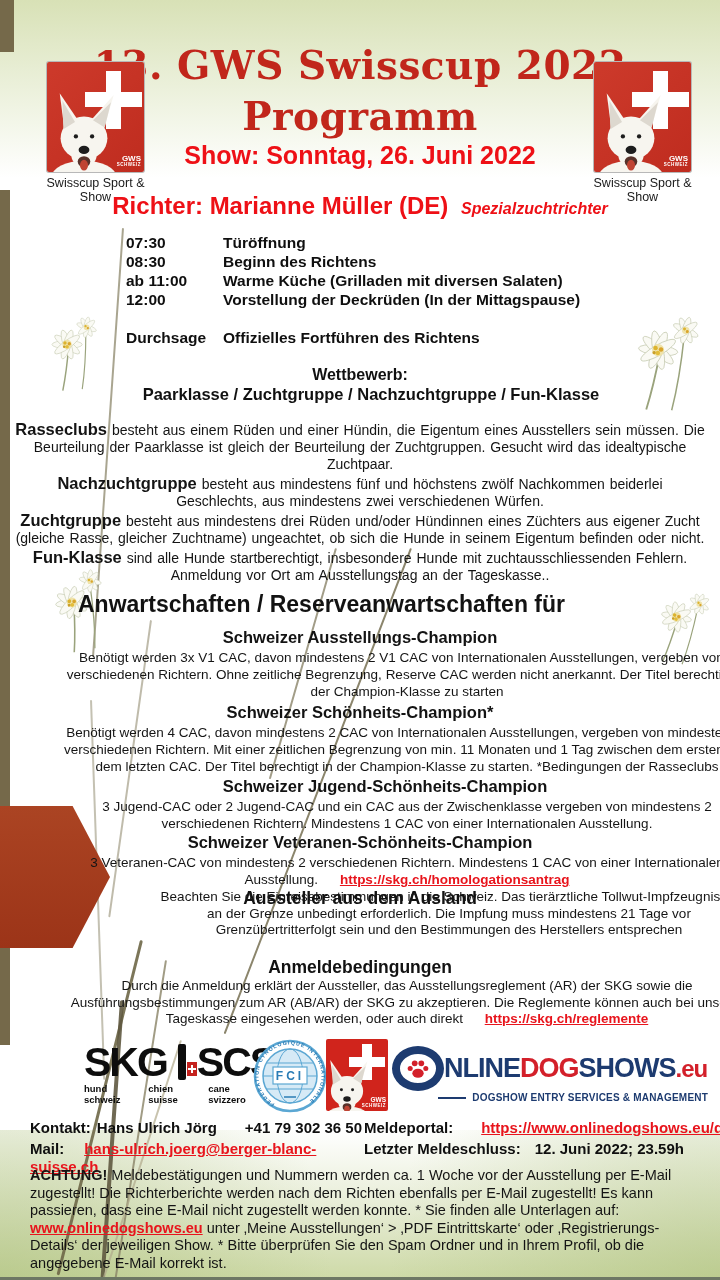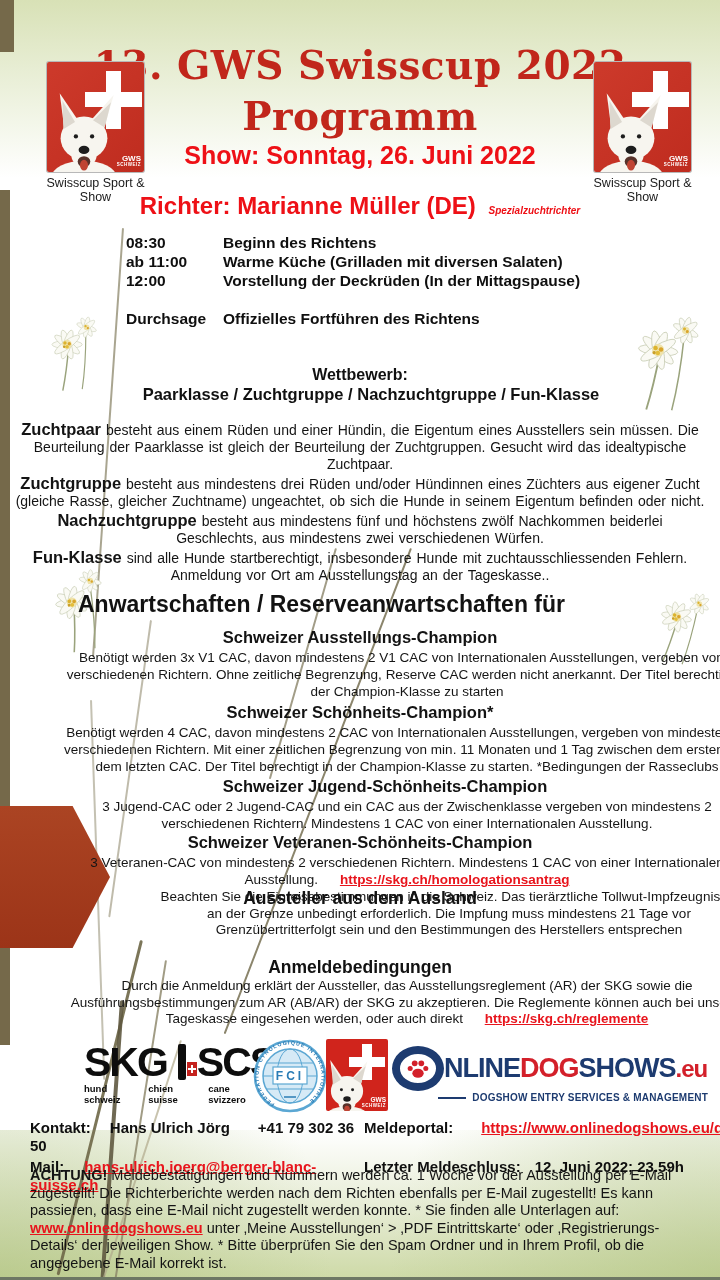--- a/index.html
+++ b/index.html
@@ -25,21 +25,21 @@
     background:linear-gradient(180deg,#ab4423,#9c3418);
     clip-path:polygon(0 0,66% 0,100% 50%,66% 100%,0 100%);}
   
   .title-line{position:absolute;left:0;width:720px;text-align:center;z-index:3;
     font-family:"DejaVu Serif",serif;font-weight:bold;color:#c1261b;font-size:39px;line-height:46px;letter-spacing:.5px;}
   .t1{top:42px;} .t2{top:93px;}
   .show-date{position:absolute;top:141px;left:0;width:720px;text-align:center;z-index:3;
     font-size:25px;font-weight:bold;color:#ee1016;}
   .richter{position:absolute;top:192px;left:0;width:720px;text-align:center;z-index:3;
     font-size:24px;font-weight:bold;color:#ee1016;}
-  .richter .suffix{font-size:10px;font-style:italic;font-weight:bold;margin-left:6px;}
+  .richter .suffix{font-size:16px;font-style:italic;font-weight:bold;margin-left:6px;}
   
   .badge{position:absolute;top:62px;width:97px;z-index:3;}
   .badge.left{left:47px;} .badge.right{left:594px;}
   .badge-img{width:97px;height:110px;background:linear-gradient(135deg,#cd3a2b,#bf2c1f);position:relative;overflow:hidden;border-radius:2px;box-shadow:0 0 0 1px #b8b8b8;}
   .cross-v{position:absolute;left:59px;top:9px;width:15px;height:58px;background:#fff;}
   .cross-h{position:absolute;left:38px;top:30px;width:57px;height:15px;background:#fff;}
   .badge-dog{position:absolute;left:-8px;bottom:-6px;width:90px;height:94px;}
   .badge-gws{position:absolute;right:3px;bottom:5px;color:#fff;font-size:8px;font-weight:bold;line-height:1;text-align:right;}
   .badge-gws .sub{font-size:4.5px;letter-spacing:.5px;display:block;}
   .badge-caption{width:131px;margin-left:-17px;margin-top:4px;text-align:center;font-size:12.5px;color:#1a1a1a;}
@@ -87,21 +87,21 @@
   .ods-o{width:52px;height:45px;border:8px solid #1d3b70;border-radius:50%;box-sizing:border-box;display:flex;align-items:center;justify-content:center;background:#fff;flex:none;}
   .ods-txt{font-size:27px;font-weight:bold;letter-spacing:-1px;line-height:45px;white-space:nowrap;}
   .navy{color:#1d3b70;} .odsred{color:#d3202a;}
   .ods-eu{font-size:24px;}
   .ods-tagrow{display:flex;align-items:center;margin-top:1px;margin-left:46px;}
   .ods-line{flex:1;height:2px;background:#1d3b70;margin-right:6px;}
   .ods-tag{font-size:10px;font-weight:bold;color:#1d3b70;letter-spacing:.2px;white-space:nowrap;}
   
   .contact{position:absolute;top:1119px;left:30px;width:678px;z-index:3;display:grid;grid-template-columns:334px 1fr;row-gap:3px;
     font-size:15px;font-weight:bold;color:#0f0f0f;line-height:18px;}
-  .ml6{margin-left:6px;padding-left:13px;} .ml14{margin-left:14px;} .ml28{margin-left:28px;} .ml8{margin-left:20px;}
+  .ml6{margin-left:6px;} .ml14{margin-left:14px;} .ml28{margin-left:28px;} .ml8{margin-left:20px;}
   
   .achtung{position:absolute;top:1167px;left:30px;width:662px;z-index:3;font-size:14.5px;line-height:17.5px;color:#141414;text-align:left;}
   .achtung .lead{font-weight:bold;}
   
   .flower{position:absolute;z-index:2;}
   .fl-l1{left:34px;top:300px;width:72px;height:102px;}
   .fl-r1{left:614px;top:306px;width:94px;height:106px;transform:rotate(6deg);}
   .fl-l2{left:24px;top:566px;width:104px;height:86px;transform:rotate(-8deg);}
   .fl-r2{left:634px;top:584px;width:88px;height:80px;transform:rotate(12deg);}
   .hidden-defs{position:absolute;width:0;height:0;overflow:hidden;}
@@ -215,20 +215,24 @@
     <svg class="badge-dog">
         <use href="#sym-dog"></use>
       </svg>
     <div class="badge-gws"><span>GWS</span><span class="sub">SCHWEIZ</span></div>
   </div>
   <div class="badge-caption">Swisscup Sport &amp; Show</div>
 </div>
 
 <div class="schedule">
   <div class="srow">
+      <div class="stime">07:30</div>
+      <div class="sact">Türöffnung</div>
+    </div>
+  <div class="srow">
       <div class="stime">08:30</div>
       <div class="sact">Beginn des Richtens</div>
     </div>
   <div class="srow">
       <div class="stime">ab 11:00</div>
       <div class="sact">Warme Küche (Grilladen mit diversen Salaten)</div>
     </div>
   <div class="srow">
       <div class="stime">12:00</div>
       <div class="sact">Vorstellung der Deckrüden (In der Mittagspause)</div>
@@ -239,23 +243,23 @@
   <div class="srow">
       <div class="stime">Durchsage</div>
       <div class="sact">Offizielles Fortführen des Richtens</div>
     </div>
 </div>
 
 <div class="wett-h">Wettbewerb:</div>
 <div class="wett-l">Paarklasse / Zuchtgruppe / Nachzuchtgruppe / Fun-Klasse</div>
 
 <div class="classes">
-  <p class="cpara"><span class="cterm">Zuchtpaar</span> <span>besteht aus einem Rüden und einer Hündin, die Eigentum eines Ausstellers sein müssen. Die Beurteilung der Paarklasse ist gleich der Beurteilung der Zuchtgruppen. Gesucht wird das idealtypische Zuchtpaar.</span></p>
+  <p class="cpara"><span class="cterm">Rasseclubs</span> <span>besteht aus einem Rüden und einer Hündin, die Eigentum eines Ausstellers sein müssen. Die Beurteilung der Paarklasse ist gleich der Beurteilung der Zuchtgruppen. Gesucht wird das idealtypische Zuchtpaar.</span></p>
+  <p class="cpara"><span class="cterm">Nachzuchtgruppe</span> <span>besteht aus mindestens fünf und höchstens zwölf Nachkommen beiderlei Geschlechts, aus mindestens zwei verschiedenen Würfen.</span></p>
   <p class="cpara"><span class="cterm">Zuchtgruppe</span> <span>besteht aus mindestens drei Rüden und/oder Hündinnen eines Züchters aus eigener Zucht (gleiche Rasse, gleicher Zuchtname) ungeachtet, ob sich die Hunde in seinem Eigentum befinden oder nicht.</span></p>
-  <p class="cpara"><span class="cterm">Nachzuchtgruppe</span> <span>besteht aus mindestens fünf und höchstens zwölf Nachkommen beiderlei Geschlechts, aus mindestens zwei verschiedenen Würfen.</span></p>
   <p class="cpara"><span class="cterm">Fun-Klasse</span> <span>sind alle Hunde startberechtigt, insbesondere Hunde mit zuchtausschliessenden Fehlern. Anmeldung vor Ort am Ausstellungstag an der Tageskasse..</span></p>
 </div>
 
 <div class="anwart-h">Anwartschaften / Reserveanwartschaften für</div>
 
 <div class="champ-title ct1">Schweizer Ausstellungs-Champion</div>
 <div class="champ-text cx1">Benötigt werden 3x V1 CAC, davon mindestens 2 V1 CAC von Internationalen Ausstellungen, vergeben von 3 verschiedenen Richtern. Ohne zeitliche Begrenzung, Reserve CAC werden nicht anerkannt. Der Titel berechtigt in der Champion-Klasse zu starten</div>
 
 <div class="champ-title ct2">Schweizer Schönheits-Champion*</div>
 <div class="champ-text cx2">Benötigt werden 4 CAC, davon mindestens 2 CAC von Internationalen Ausstellungen, vergeben von mindestens 3 verschiedenen Richtern. Mit einer zeitlichen Begrenzung von min. 11 Monaten und 1 Tag zwischen dem ersten und dem letzten CAC. Der Titel berechtigt in der Champion-Klasse zu starten. *Bedingungen der Rasseclubs</div>

